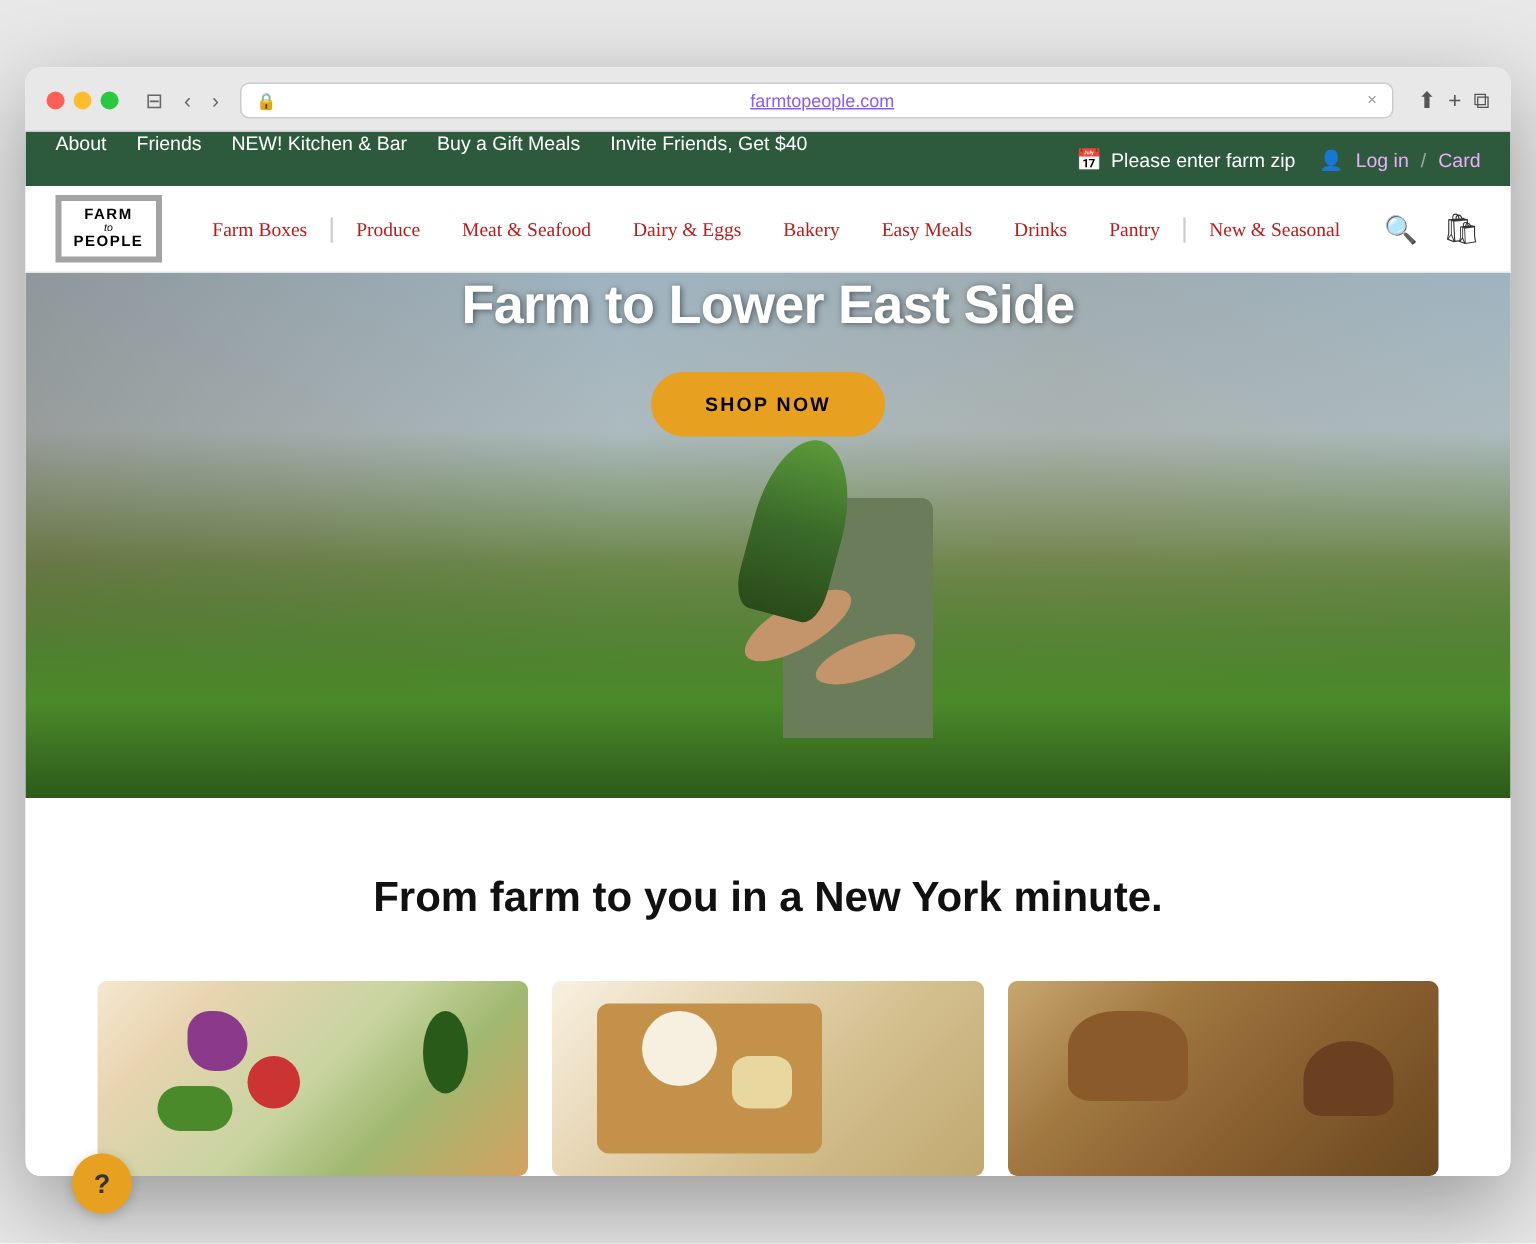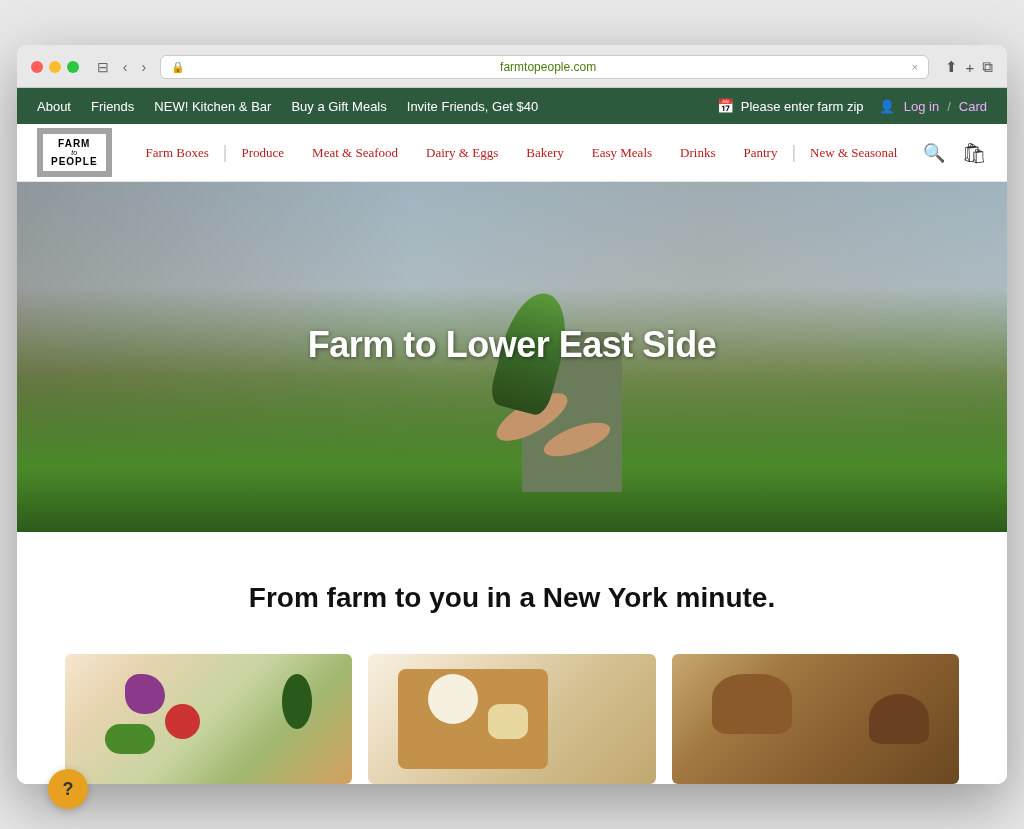--- a/index.html
+++ b/index.html
@@ -59,23 +59,24 @@
       align-items: center;
       background: #fff;
       border: 1px solid #ccc;
       border-radius: 6px;
       padding: 4px 10px;
       gap: 6px;
     }
     .lock-icon { color: #666; font-size: 11px; }
     .url-text {
       font-size: 12px;
-      color: #4d7c0f;
+      color: #8b5cf6;
       flex: 1;
       text-align: center;
+      text-decoration: underline;
     }
     .close-tab {
       font-size: 11px;
       color: #999;
       cursor: pointer;
     }
 
     .browser-actions {
       display: flex;
       gap: 8px;
@@ -92,21 +93,20 @@
     
     .site-content {
       background: #fff;
     }
 
     
     .top-bar {
       background: #2d5a3d;
       color: #fff;
       display: flex;
-      align-items: center;
       padding: 0 20px;
       height: 36px;
       font-size: 13px;
     }
     .top-bar-links {
       display: flex;
       gap: 20px;
       flex: 1;
     }
     .top-bar-link {
@@ -141,21 +141,21 @@
     
     .main-nav {
       display: flex;
       align-items: center;
       padding: 0 20px;
       border-bottom: 1px solid #e5e5e5;
       height: 58px;
       background: #fff;
     }
     .logo-box {
-      border: 6px solid #a3a3a3;
+      border: 4px solid #a3a3a3;
       padding: 4px 8px;
       margin-right: 20px;
       text-align: center;
       line-height: 1.1;
       min-width: 60px;
     }
     .logo-farm {
       font-size: 10px;
       font-weight: 700;
       letter-spacing: 1px;
@@ -212,21 +212,20 @@
       color: #333;
     }
 
     
     .hero {
       position: relative;
       height: 350px;
       overflow: hidden;
       background: linear-gradient(135deg, #8aaa70 0%, #5a7a4a 30%, #3d6b35 50%, #4a7a3a 70%, #6a9a5a 100%);
       display: flex;
-      align-items: center;
       justify-content: center;
     }
 
     
     .hero-bg {
       position: absolute;
       inset: 0;
       background:
         linear-gradient(to bottom, #b8d4e8 0%, #c8dde8 30%, #7a9e5a 55%, #4a6a2a 100%);
     }
@@ -534,20 +533,21 @@
 
       <div class="hero-figure">
         <div class="hero-pants"></div>
         <div class="hero-arm-left"></div>
         <div class="hero-arm-right"></div>
         <div class="hero-bundle"></div>
       </div>
 
       <div class="hero-content">
         <h1 class="hero-title">Farm to Lower East Side</h1>
+        <button class="shop-now-btn">SHOP NOW</button>
       </div>
     </section>
 
     <section class="tagline-section">
       <h2 class="tagline">From farm to you in a New York minute.</h2>
     </section>
 
     <div class="cards-row">
       <div class="card card-produce">
         <div class="food-item veggie-1"></div>

